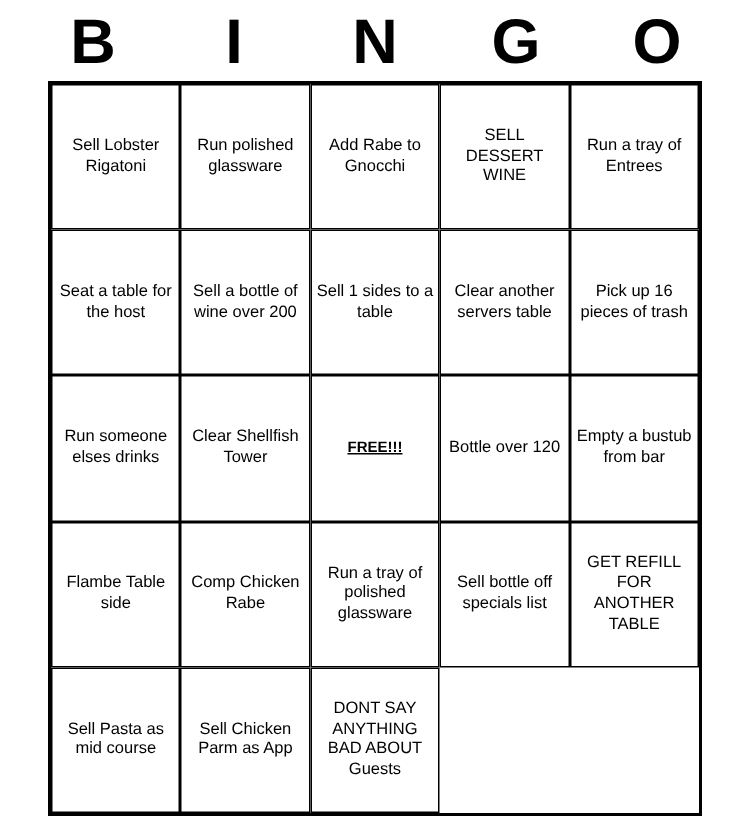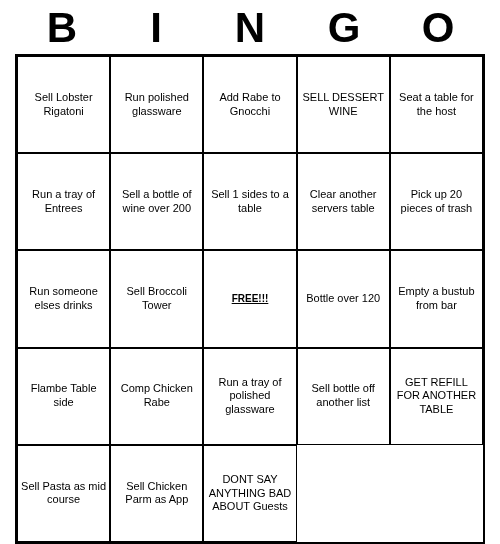--- a/index.html
+++ b/index.html
@@ -23,21 +23,21 @@
       font-size: 42px;
       font-weight: bold;
       width: 88px;
       text-align: center;
       font-family: Arial, sans-serif;
     }
     .bingo-grid {
       display: grid;
       grid-template-columns: repeat(5, 1fr);
       grid-template-rows: repeat(5, 1fr);
-      width: 470px;
+      width: 436px;
       height: 490px;
       border: 2px solid #000;
     }
     .bingo-cell {
       border: 1px solid #000;
       display: flex;
       align-items: center;
       justify-content: center;
       text-align: center;
       padding: 4px 3px;
@@ -61,32 +61,32 @@
     <span class="bingo-letter">N</span>
     <span class="bingo-letter">G</span>
     <span class="bingo-letter">O</span>
   </div>
 
 <div class="bingo-grid">
 <div class="bingo-cell">Sell Lobster Rigatoni</div>
     <div class="bingo-cell">Run polished glassware</div>
     <div class="bingo-cell">Add Rabe to Gnocchi</div>
     <div class="bingo-cell">SELL DESSERT WINE</div>
+    <div class="bingo-cell">Run a tray of Entrees</div>
     <div class="bingo-cell">Seat a table for the host</div>
-    <div class="bingo-cell">Run a tray of Entrees</div>
     <div class="bingo-cell">Sell a bottle of wine over 200</div>
     <div class="bingo-cell">Sell 1 sides to a table</div>
     <div class="bingo-cell">Clear another servers table</div>
-    <div class="bingo-cell">Pick up 20 pieces of trash</div>
+    <div class="bingo-cell">Pick up 16 pieces of trash</div>
     <div class="bingo-cell">Run someone elses drinks</div>
-    <div class="bingo-cell">Sell Broccoli Tower</div>
+    <div class="bingo-cell">Clear Shellfish Tower</div>
     <div class="bingo-cell free">FREE!!!</div>
     <div class="bingo-cell">Bottle over 120</div>
     <div class="bingo-cell">Empty a bustub from bar</div>
     <div class="bingo-cell">Flambe Table side</div>
     <div class="bingo-cell">Comp Chicken Rabe</div>
     <div class="bingo-cell">Run a tray of polished glassware</div>
-    <div class="bingo-cell">Sell bottle off another list</div>
+    <div class="bingo-cell">Sell bottle off specials list</div>
     <div class="bingo-cell">GET REFILL FOR ANOTHER TABLE</div>
     <div class="bingo-cell">Sell Pasta as mid course</div>
     <div class="bingo-cell">Sell Chicken Parm as App</div>
     <div class="bingo-cell">DONT SAY ANYTHING BAD ABOUT Guests</div>
   </div>
 
 </body></html>

